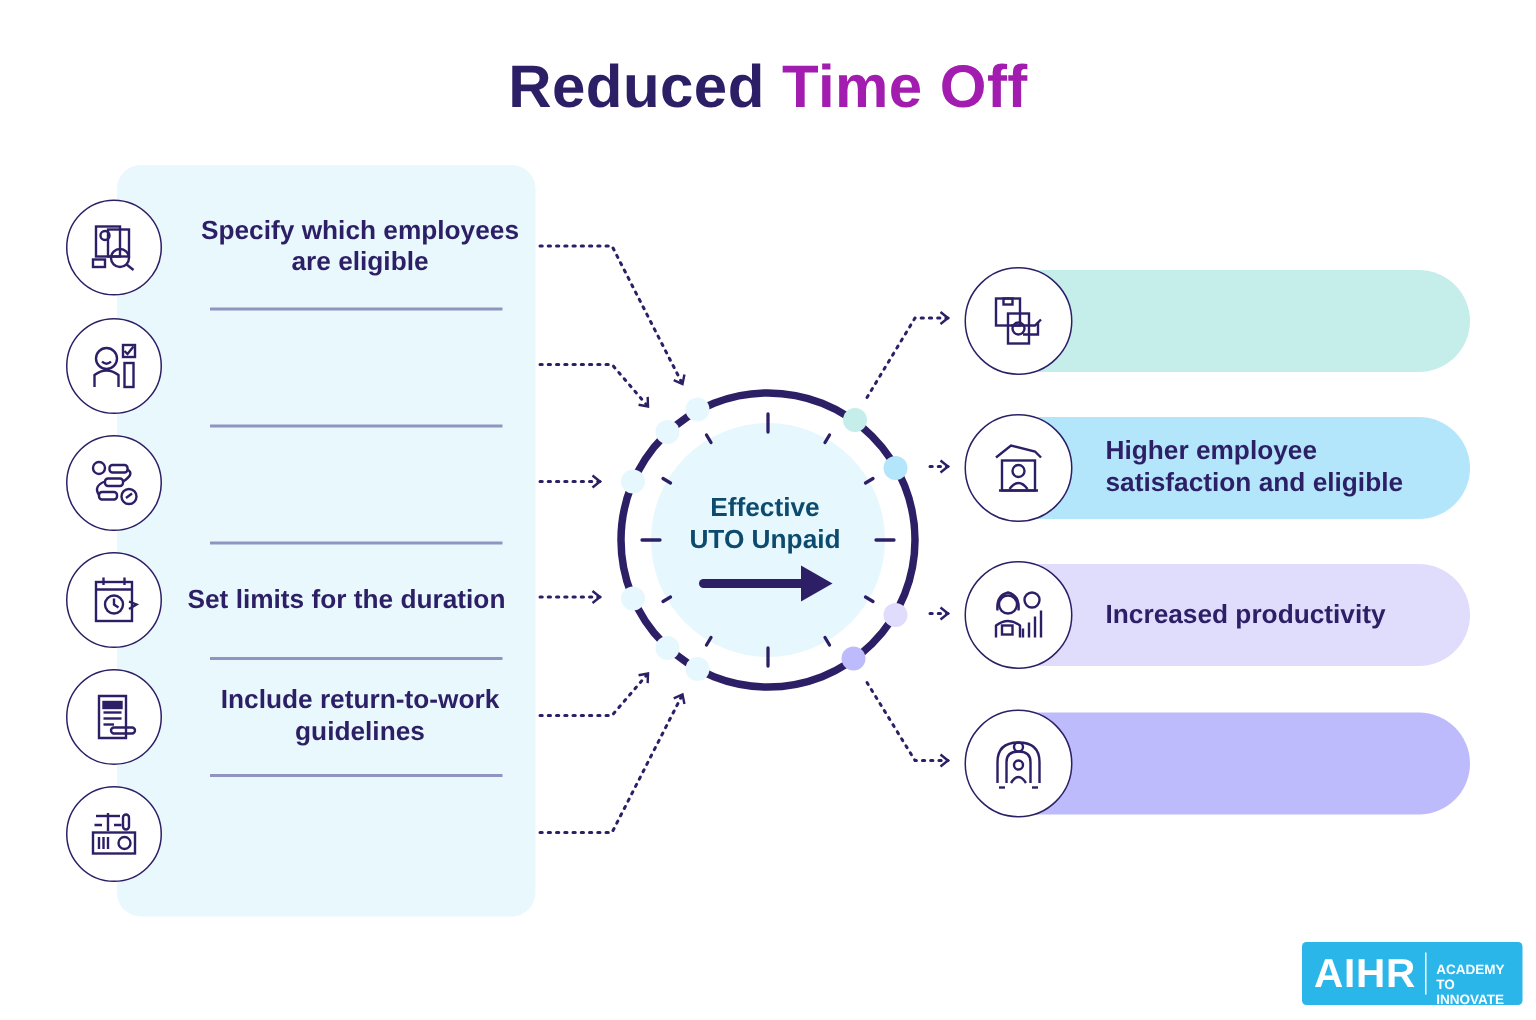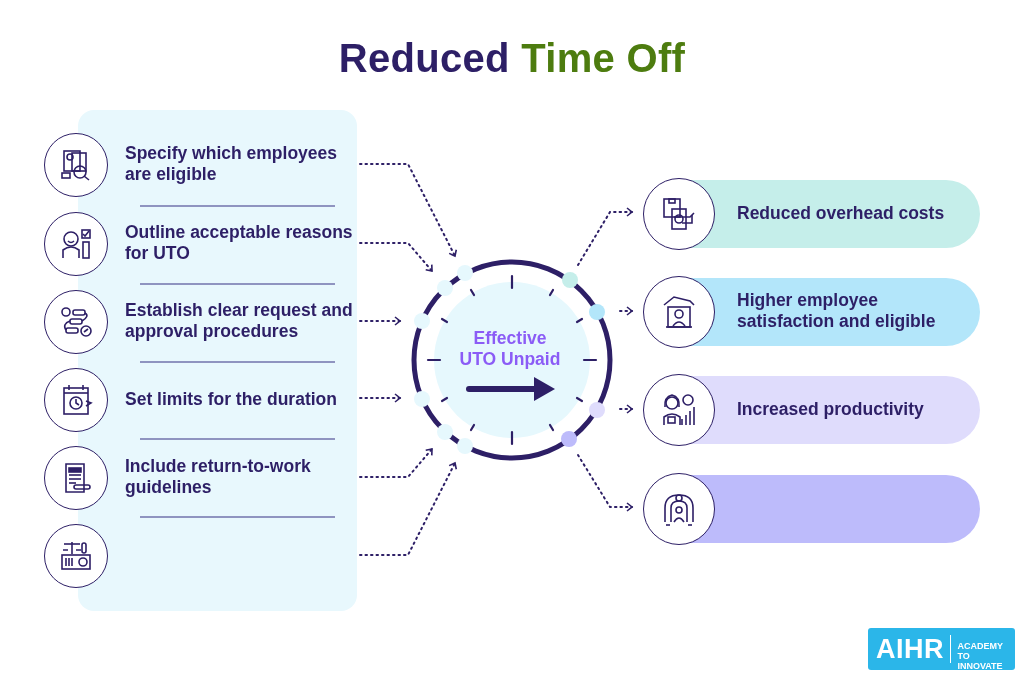--- a/index.html
+++ b/index.html
@@ -1,26 +1,26 @@
 <!DOCTYPE html>
 <html><head>
 <meta charset="utf-8">
 <style>
   html,body{margin:0;padding:0;}
   body{width:1024px;height:680px;background:#ffffff;position:relative;overflow:hidden;font-family:"Liberation Sans","DejaVu Sans",sans-serif;color:#2a1f63;}
   .title{position:absolute;top:36px;left:0;width:1024px;text-align:center;font-size:40px;font-weight:bold;letter-spacing:0.3px;}
   .title .t1{color:#2d1f66;}
-  .title .t2{color:#4d7c0f;}
+  .title .t2{color:#a21caf;}
   .panel{position:absolute;left:78px;top:110px;width:279px;height:501px;background:#e8f8fd;border-radius:16px;}
   .lrow{position:absolute;left:44px;height:64px;width:320px;}
   .lrow .circ{position:absolute;left:0;top:0;width:62px;height:62px;border:1.3px solid #2d1f66;border-radius:50%;background:#fff;display:flex;align-items:center;justify-content:center;}
-  .lrow .txt{position:absolute;left:81px;top:0;height:62px;display:flex;align-items:center;font-size:17.5px;font-weight:bold;line-height:21px;color:#2d1f66;width:230px;}
+  .lrow .txt{position:absolute;left:81px;top:0;height:62px;display:flex;align-items:center;font-size:17.5px;font-weight:bold;line-height:21px;color:#2d1f66;width:230px;text-align:center;}
   .sep{position:absolute;left:140px;width:195px;height:1.5px;background:#8f94c0;}
   svg.overlay{position:absolute;left:0;top:0;}
-  .center-text{position:absolute;left:440px;top:328px;width:140px;text-align:center;font-size:17.5px;font-weight:bold;line-height:21px;color:#8b5cf6;}
+  .center-text{position:absolute;left:440px;top:328px;width:140px;text-align:center;font-size:17.5px;font-weight:bold;line-height:21px;color:#0c4a6e;}
   .pill{position:absolute;left:690px;width:290px;height:68px;border-radius:0 34px 34px 0;}
   .rrow{position:absolute;left:643px;height:72px;width:340px;}
   .rrow .circ{position:absolute;left:0;top:0;width:70px;height:70px;border:1.3px solid #2d1f66;border-radius:50%;background:#fff;display:flex;align-items:center;justify-content:center;}
   .rrow .txt{position:absolute;left:94px;top:0;height:70px;display:flex;align-items:center;font-size:17.5px;font-weight:bold;line-height:21px;color:#2d1f66;width:240px;}
   .logo{position:absolute;left:868px;top:628px;width:147px;height:42px;background:#2bb6e9;border-radius:3px;display:flex;align-items:center;color:#fff;}
   .logo .big{font-size:27px;font-weight:bold;padding-left:8px;letter-spacing:0.5px;}
   .logo .bar{width:1.5px;height:28px;background:#fff;margin:0 6px;}
   .logo .small{font-size:9px;font-weight:bold;line-height:10px;margin-top:24px;}
 </style>
 </head>
@@ -114,37 +114,35 @@
   <div class="circ">
     <svg width="36" height="36" viewBox="0 0 36 36" fill="none" stroke="#2d1f66" stroke-width="1.6">
         <circle cx="13" cy="13" r="7"></circle>
         <path d="M10,15 Q13,18 16,15"></path>
         <path d="M5,32 L5,24 Q13,18 21,24 L21,32"></path>
         <rect x="24" y="4" width="8" height="8"></rect>
         <path d="M25,8 L27,10 L31,5"></path>
         <rect x="25" y="16" width="6" height="16"></rect>
       </svg>
   </div>
-  <div class="txt">Outline acceptable reasons for UTO</div>
 </div>
 <div class="sep" style="top:283px"></div>
 
 <div class="lrow" style="top:290px">
   <div class="circ">
     <svg width="36" height="36" viewBox="0 0 36 36" fill="none" stroke="#2d1f66" stroke-width="1.6">
         <circle cx="8" cy="8" r="4"></circle>
         <rect x="15" y="6" width="12" height="5" rx="2"></rect>
         <rect x="12" y="15" width="12" height="5" rx="2"></rect>
         <rect x="8" y="24" width="12" height="5" rx="2"></rect>
         <circle cx="28" cy="27" r="5"></circle>
         <path d="M26,28 L30,25"></path>
         <path d="M27,9 Q32,12 24,17 M12,17 Q4,20 8,26"></path>
       </svg>
   </div>
-  <div class="txt">Establish clear request and approval procedures</div>
 </div>
 <div class="sep" style="top:361px"></div>
 
 <div class="lrow" style="top:368px">
   <div class="circ">
     <svg width="36" height="36" viewBox="0 0 36 36" fill="none" stroke="#2d1f66" stroke-width="1.6">
         <rect x="6" y="6" width="24" height="26"></rect>
         <line x1="6" y1="11" x2="30" y2="11"></line>
         <line x1="11" y1="3" x2="11" y2="8"></line>
         <line x1="25" y1="3" x2="25" y2="8"></line>
@@ -197,21 +195,20 @@
   <div class="circ">
     <svg width="38" height="38" viewBox="0 0 38 38" fill="none" stroke="#2d1f66" stroke-width="1.6">
         <rect x="4" y="4" width="16" height="18"></rect>
         <rect x="9" y="4" width="6" height="4"></rect>
         <rect x="12" y="14" width="14" height="20"></rect>
         <circle cx="19" cy="24" r="4"></circle>
         <path d="M14,22 L30,22 L34,18"></path>
         <path d="M22,28 L32,28 L32,20"></path>
       </svg>
   </div>
-  <div class="txt">Reduced overhead costs</div>
 </div>
 
 <div class="rrow" style="top:276px">
   <div class="circ">
     <svg width="38" height="38" viewBox="0 0 38 38" fill="none" stroke="#2d1f66" stroke-width="1.6">
         <path d="M4,12 L14,4 L30,8 L34,12"></path>
         <rect x="8" y="14" width="22" height="20"></rect>
         <circle cx="19" cy="21" r="4"></circle>
         <path d="M13,33 Q19,25 25,33"></path>
         <line x1="6" y1="34" x2="32" y2="34"></line>

